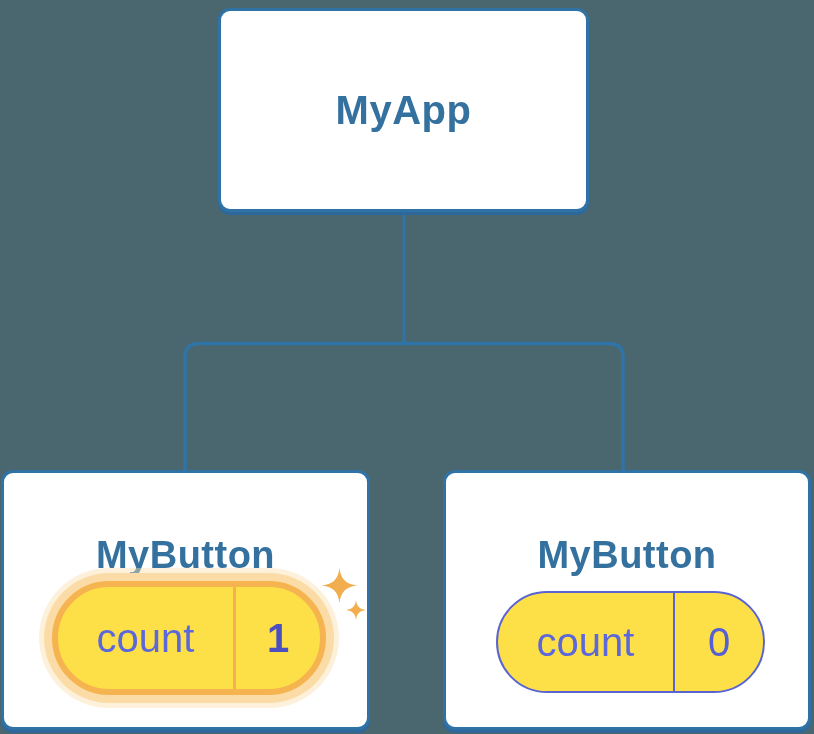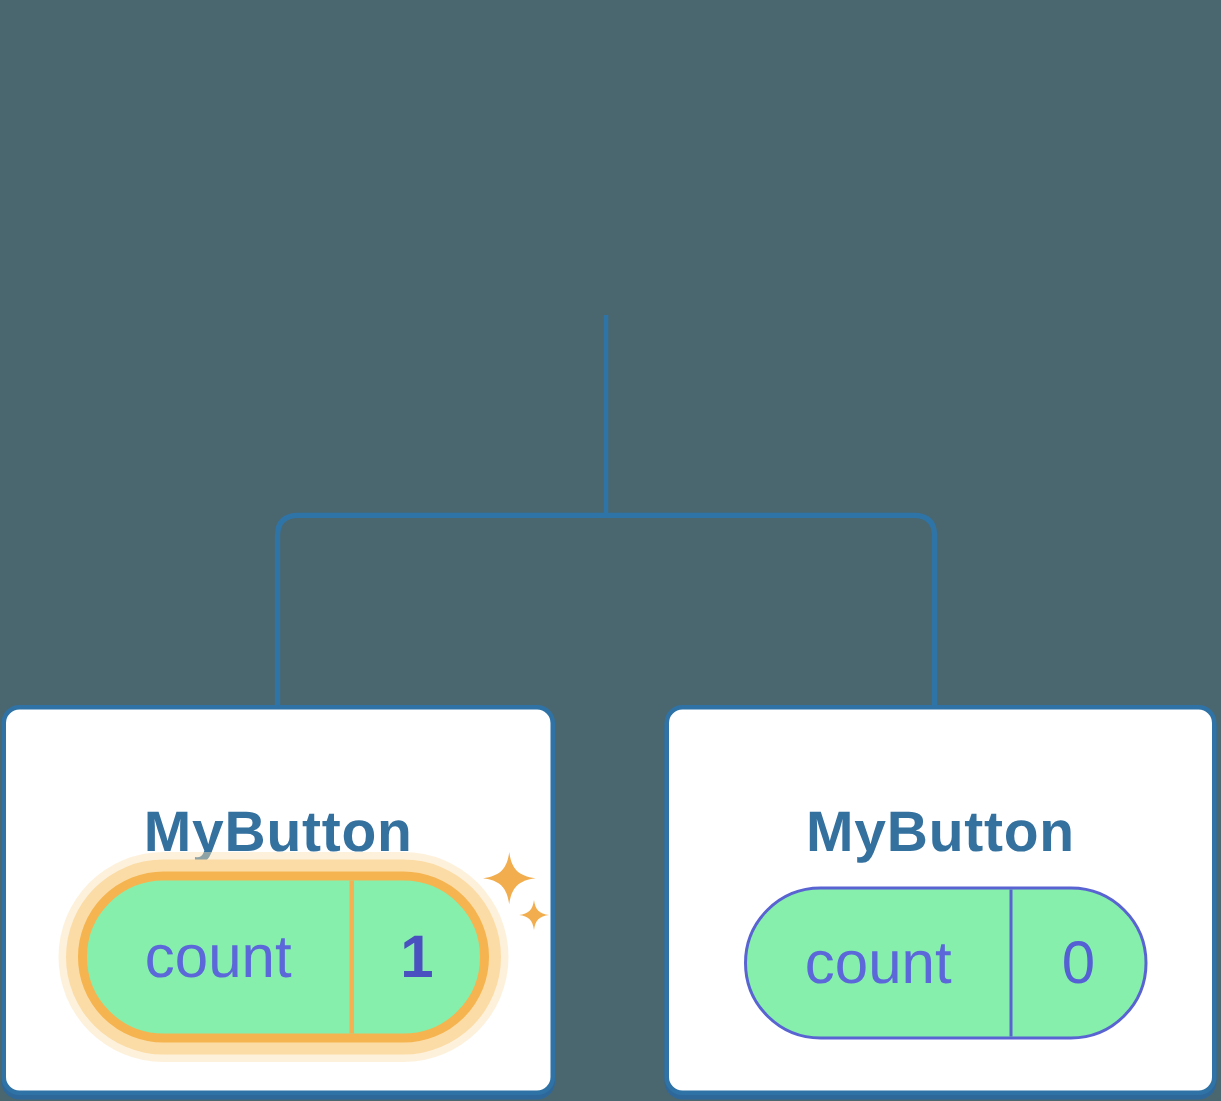--- a/index.html
+++ b/index.html
@@ -47,21 +47,21 @@
     width: 100%;
     text-align: center;
     color: #35719F;
     font-size: 38px;
     font-weight: 700;
     letter-spacing: 0.5px;
     margin-top: 15px;
   }
   .pill {
     position: absolute;
-    background: #86efac;
+    background: #fde047;
     display: flex;
     align-items: stretch;
     box-sizing: border-box;
   }
   .pill-gold {
     left: 48px; top: 108px;
     width: 274px; height: 114px;
     border: 6px solid #F5B450;
     border-radius: 60px;
     box-shadow: 0 0 0 8px #FBDCA6, 0 0 0 13px rgba(251, 223, 175, 0.45);
@@ -96,20 +96,23 @@
 </head>
 <body>
 
 <div class="canvas">
 
   <svg class="connectors" viewBox="0 0 814 734" xmlns="http://www.w3.org/2000/svg">
     <path d="M404 210 V 343" stroke="#2F74A7" stroke-width="3" fill="none"></path>
     <path d="M185 470 V 357 Q185 343.5 199 343.5 H 609 Q623 343.5 623 357 V 470" stroke="#2F74A7" stroke-width="3.5" fill="none"></path>
   </svg>
 
+  <div class="card card-app">
+    <span class="app-label">MyApp</span>
+  </div>
 
   <div class="card card-left">
     <div class="card-title">MyButton</div>
 
     <div class="pill pill-gold">
       <span class="state-key">count</span>
       <span class="divider divider-gold"></span>
       <span class="state-value value-gold">1</span>
     </div>
 

